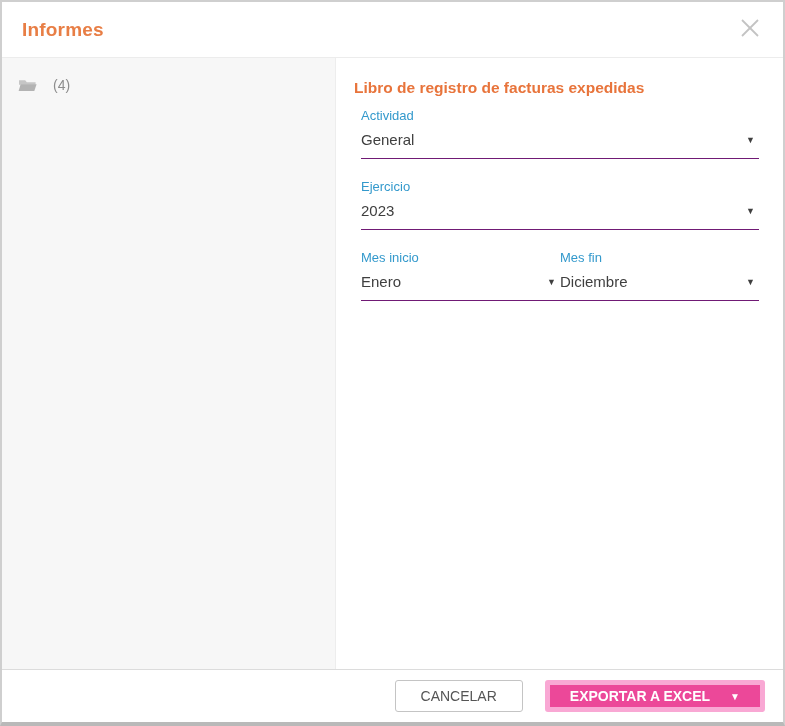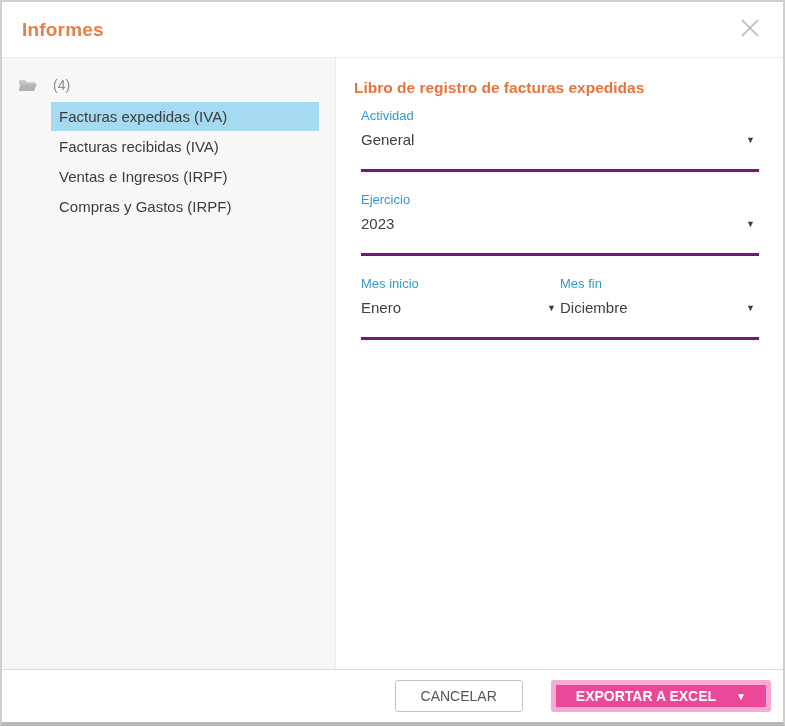--- a/index.html
+++ b/index.html
@@ -103,22 +103,22 @@
   .field:first-child { margin-top: 0; }
   .field-label {
     color: #3399cc;
     font-size: 13px;
     margin-bottom: 8px;
   }
   .field-value-row {
     display: flex;
     align-items: center;
     justify-content: space-between;
-    padding-bottom: 21px;
-    border-bottom: 3px solid #701a75;
+    padding-bottom: 10px;
+    border-bottom: 1px solid #701a75;
     cursor: pointer;
   }
   .field-value {
     font-size: 15px;
     color: #3f3f3f;
   }
   .dd-arrow {
     font-size: 9px;
     color: #3f3f3f;
     padding-right: 4px;
@@ -129,22 +129,22 @@
   }
   .field-row-2col .field { flex: 1 1 0; margin-top: 0; }
   
   .dlg-footer {
     flex: 0 0 53px;
     border-top: 1px solid #dcdcdc;
     background: #fff;
     display: flex;
     align-items: center;
     justify-content: flex-end;
-    gap: 28px;
-    padding-right: 12px;
+    gap: 22px;
+    padding-right: 18px;
   }
   .btn {
     height: 32px;
     border-radius: 3px;
     font-family: "Liberation Sans", sans-serif;
     font-size: 14px;
     display: inline-flex;
     align-items: center;
     justify-content: center;
     cursor: pointer;
@@ -190,26 +190,20 @@
     <div class="sidebar">
       <div class="tree-group">
         <span class="folder-icon">
           <svg width="19" height="15" viewBox="0 0 19 15">
             <path d="M1 2.2 h6.2 l1.6 2.1 H17.6 v2.4 H1 z" fill="#c6c6c6"></path>
             <path d="M2.6 6.2 h16 l-2.3 6.9 H0.6 z" fill="#b3b3b3"></path>
           </svg>
         </span>
         <span class="tree-group-count">(4)</span>
       </div>
-      <div class="tree-items">
-        <div class="tree-item selected">Facturas expedidas (IVA)</div>
-        <div class="tree-item">Facturas recibidas (IVA)</div>
-        <div class="tree-item">Ventas e Ingresos (IRPF)</div>
-        <div class="tree-item">Compras y Gastos (IRPF)</div>
-      </div>
     </div>
 
     <div class="panel">
       <div class="panel-title">Libro de registro de facturas expedidas</div>
 
       <div class="fields">
 
         <div class="field">
           <div class="field-label">Actividad</div>
           <div class="field-value-row">

